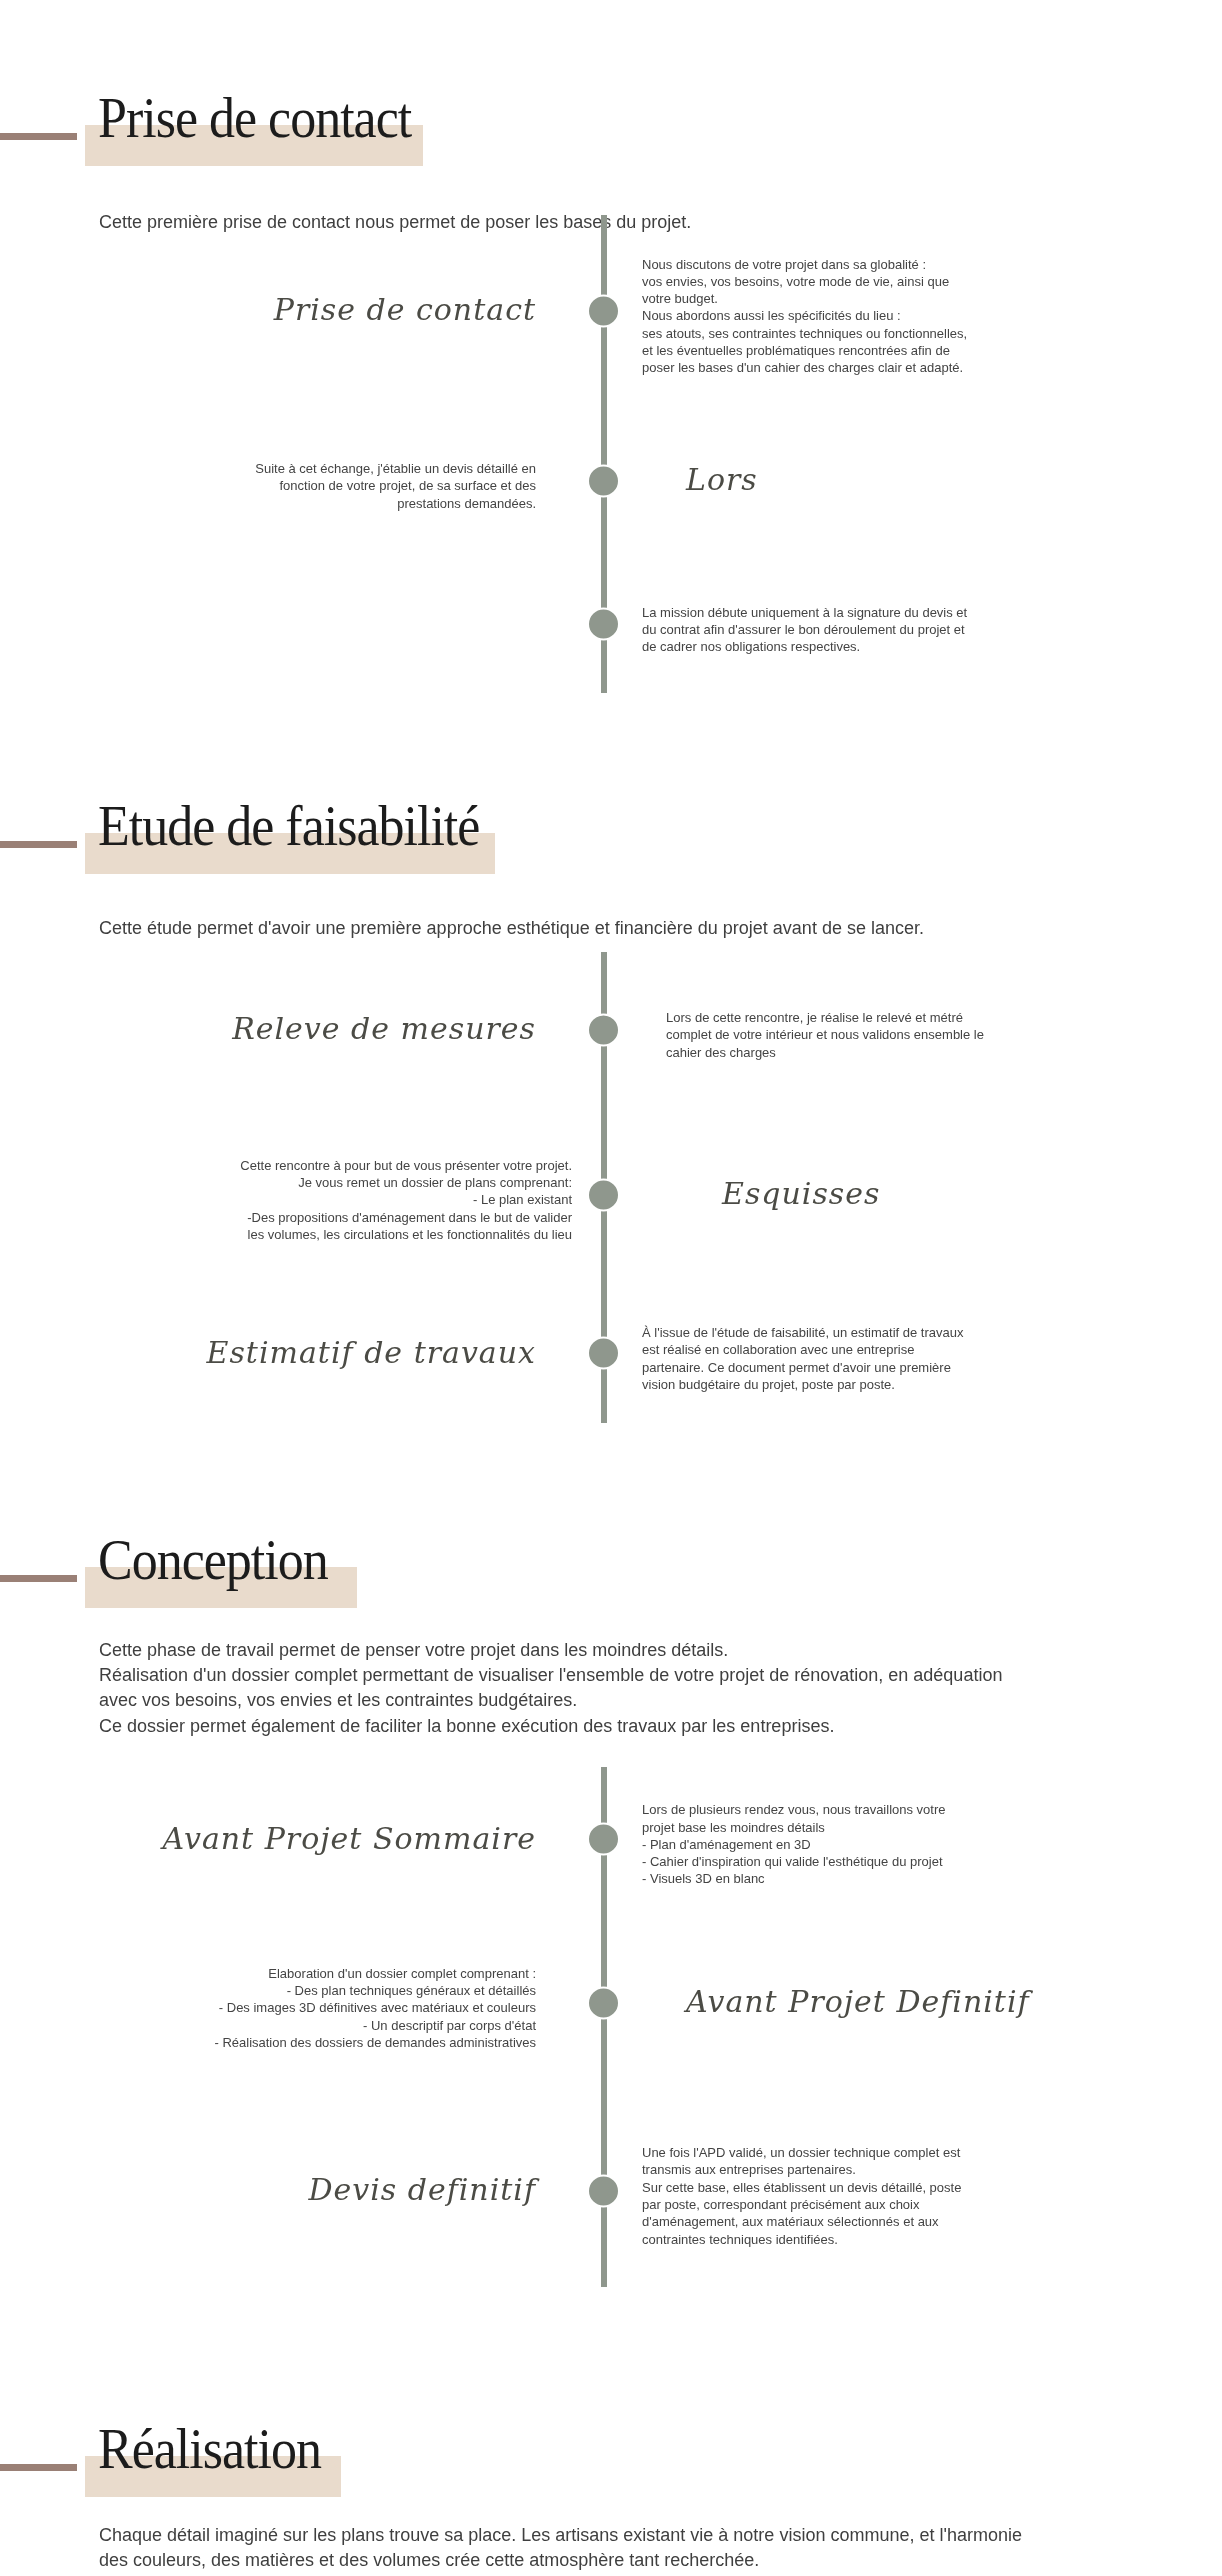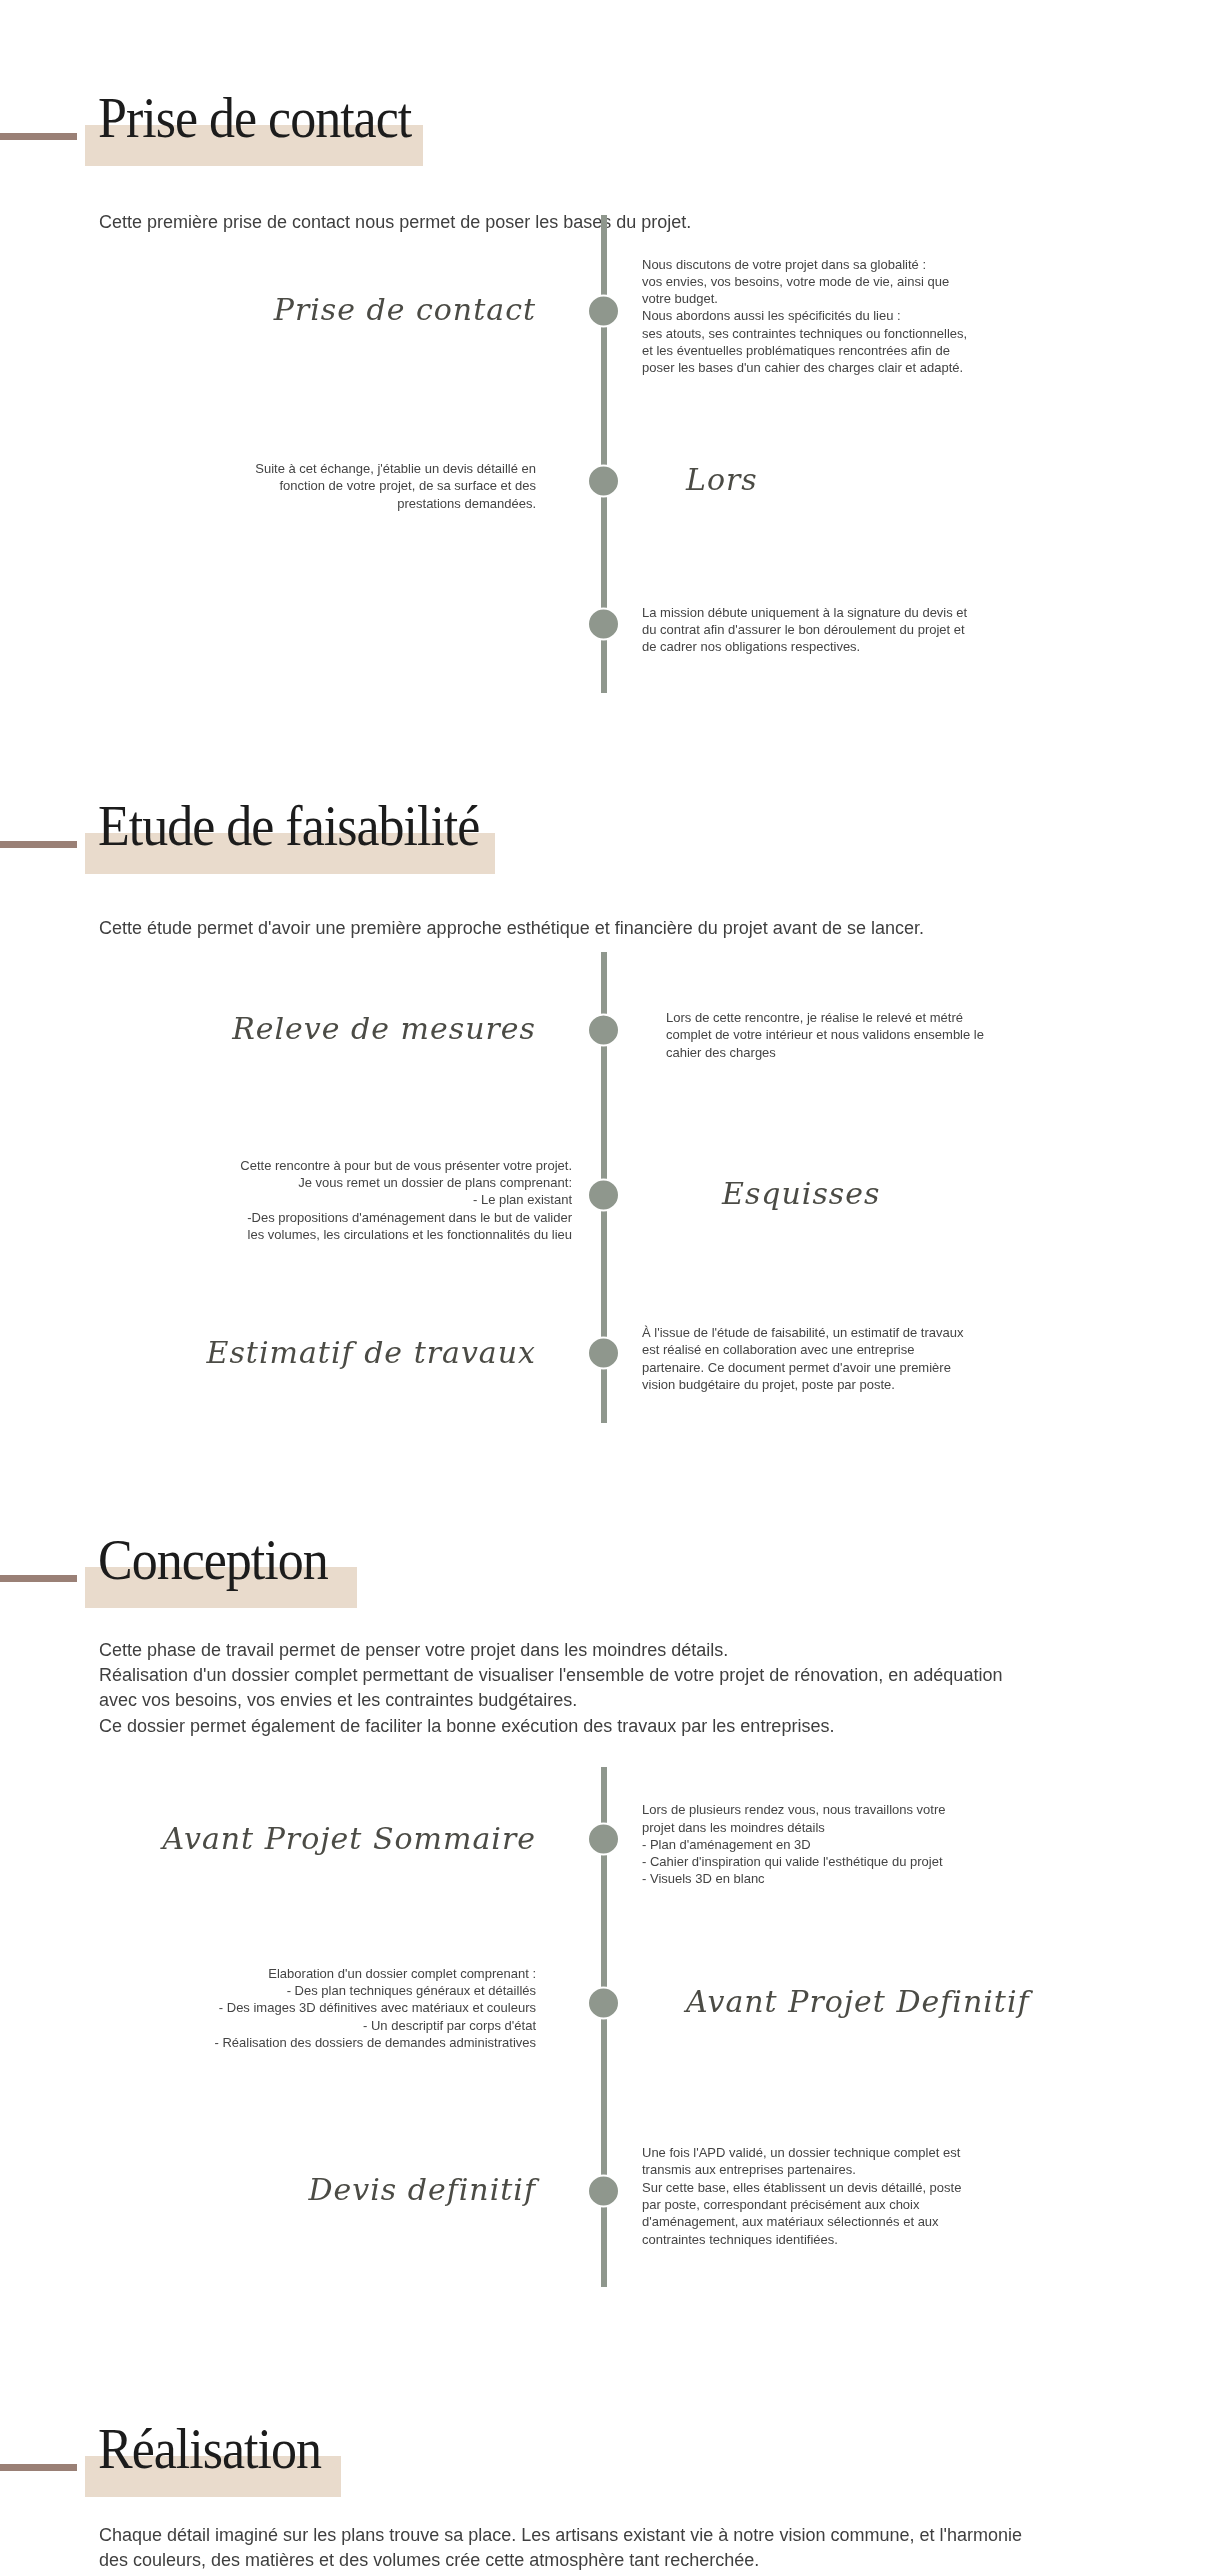--- a/index.html
+++ b/index.html
@@ -146,21 +146,21 @@
 Ce dossier permet également de faciliter la bonne exécution des travaux par les entreprises.</p>
   </div>
 
   <div class="timeline" style="top:1767px;height:520px;">
     <div class="tl-line"></div>
 
     <div class="tl-row" style="height:144px;">
       <div class="tl-dot"></div>
       <div class="cell-left script">Avant Projet Sommaire</div>
       <div class="cell-right desc">Lors de plusieurs rendez vous, nous travaillons votre
-projet dans les moindres détails
+projet base les moindres détails
 - Plan d'aménagement en 3D
 - Cahier d'inspiration qui valide l'esthétique du projet
 - Visuels 3D en blanc</div>
     </div>
 
     <div class="tl-row" style="height:183px;">
       <div class="tl-dot"></div>
       <div class="cell-left desc">Elaboration d'un dossier complet comprenant :
 - Des plan techniques généraux et détaillés
 - Des images 3D définitives avec matériaux et couleurs

